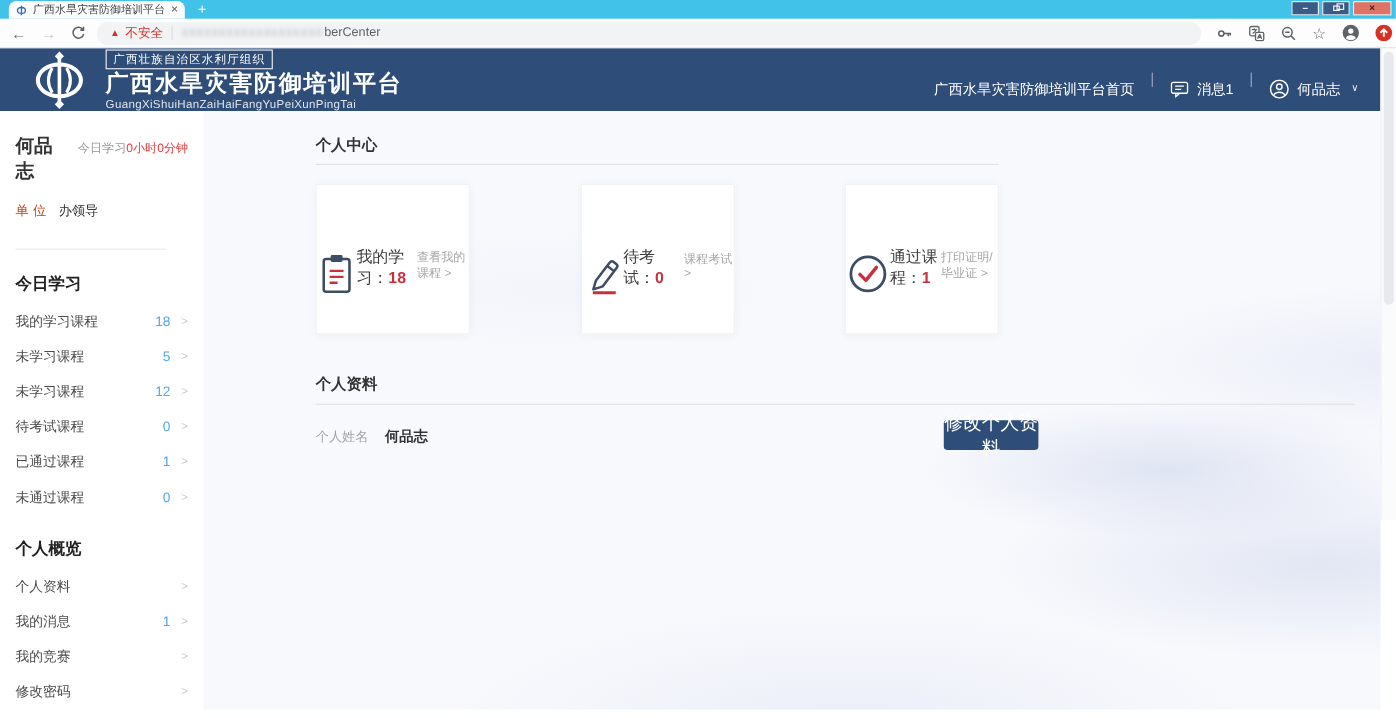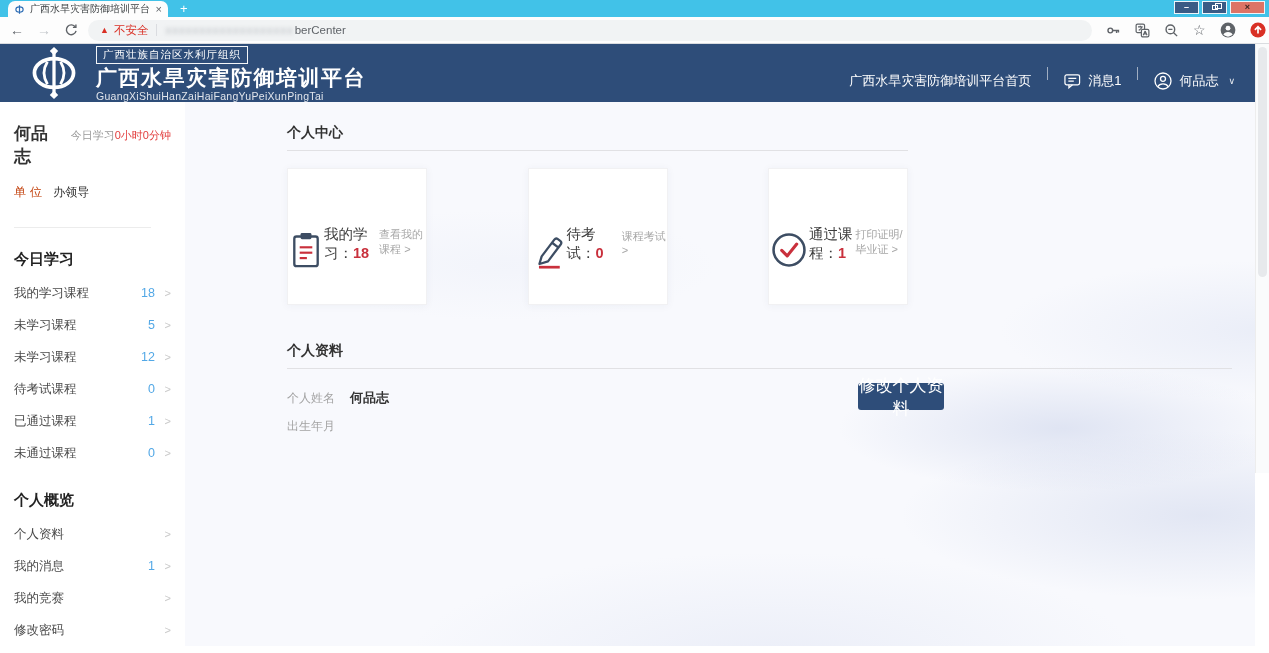--- a/index.html
+++ b/index.html
@@ -359,24 +359,20 @@
           <div class="sec-title">个人资料</div>
           <div class="sec-divider w-wide"></div>
           <div class="pf-fields">
             <div class="pf-row">
               <div class="pf-cell">
                 <span class="pf-label">个人姓名</span>
                 <span class="pf-value">何品志</span>
               </div>
             </div>
             <div class="pf-row">
-              <div class="pf-cell">
-                <span class="pf-label">出生年月</span>
-                <span class="pf-value"></span>
-              </div>
             </div>
             <button class="edit-btn">修改个人资料</button>
           </div>
         </div>
       </div>
     </div>
   </div>
 
   <div class="page-scroll">
     <div class="scroll-thumb"></div>

